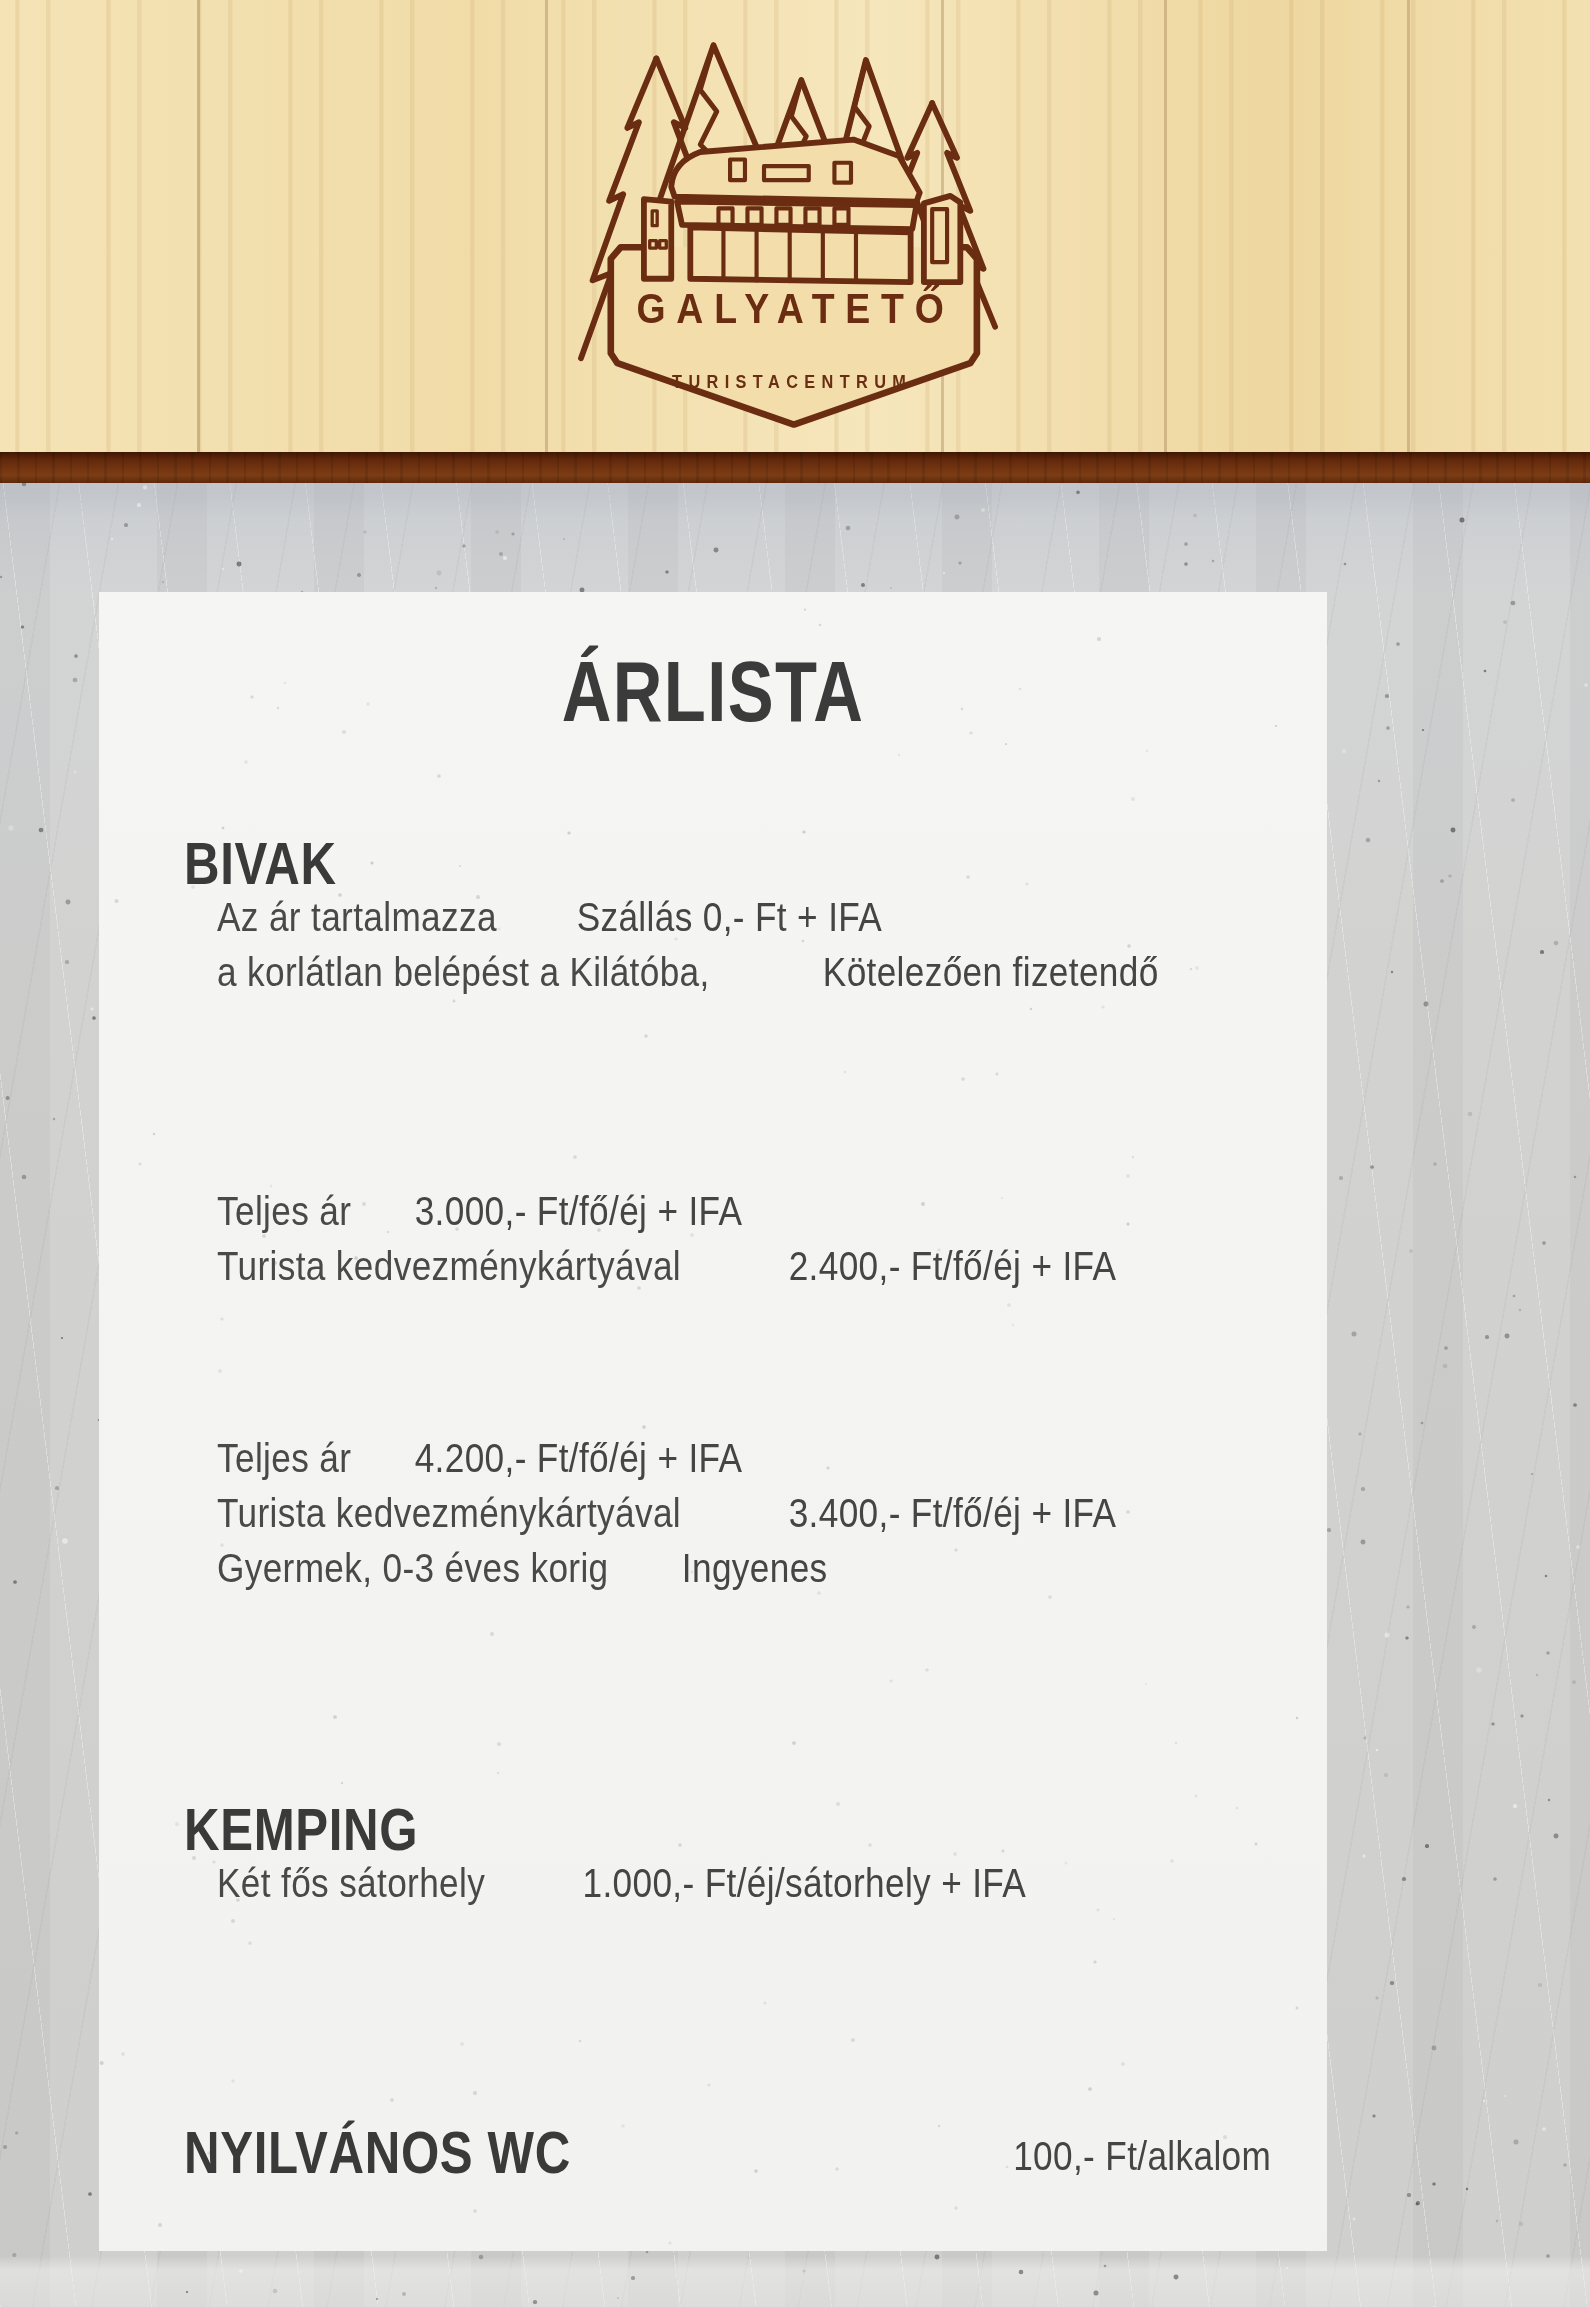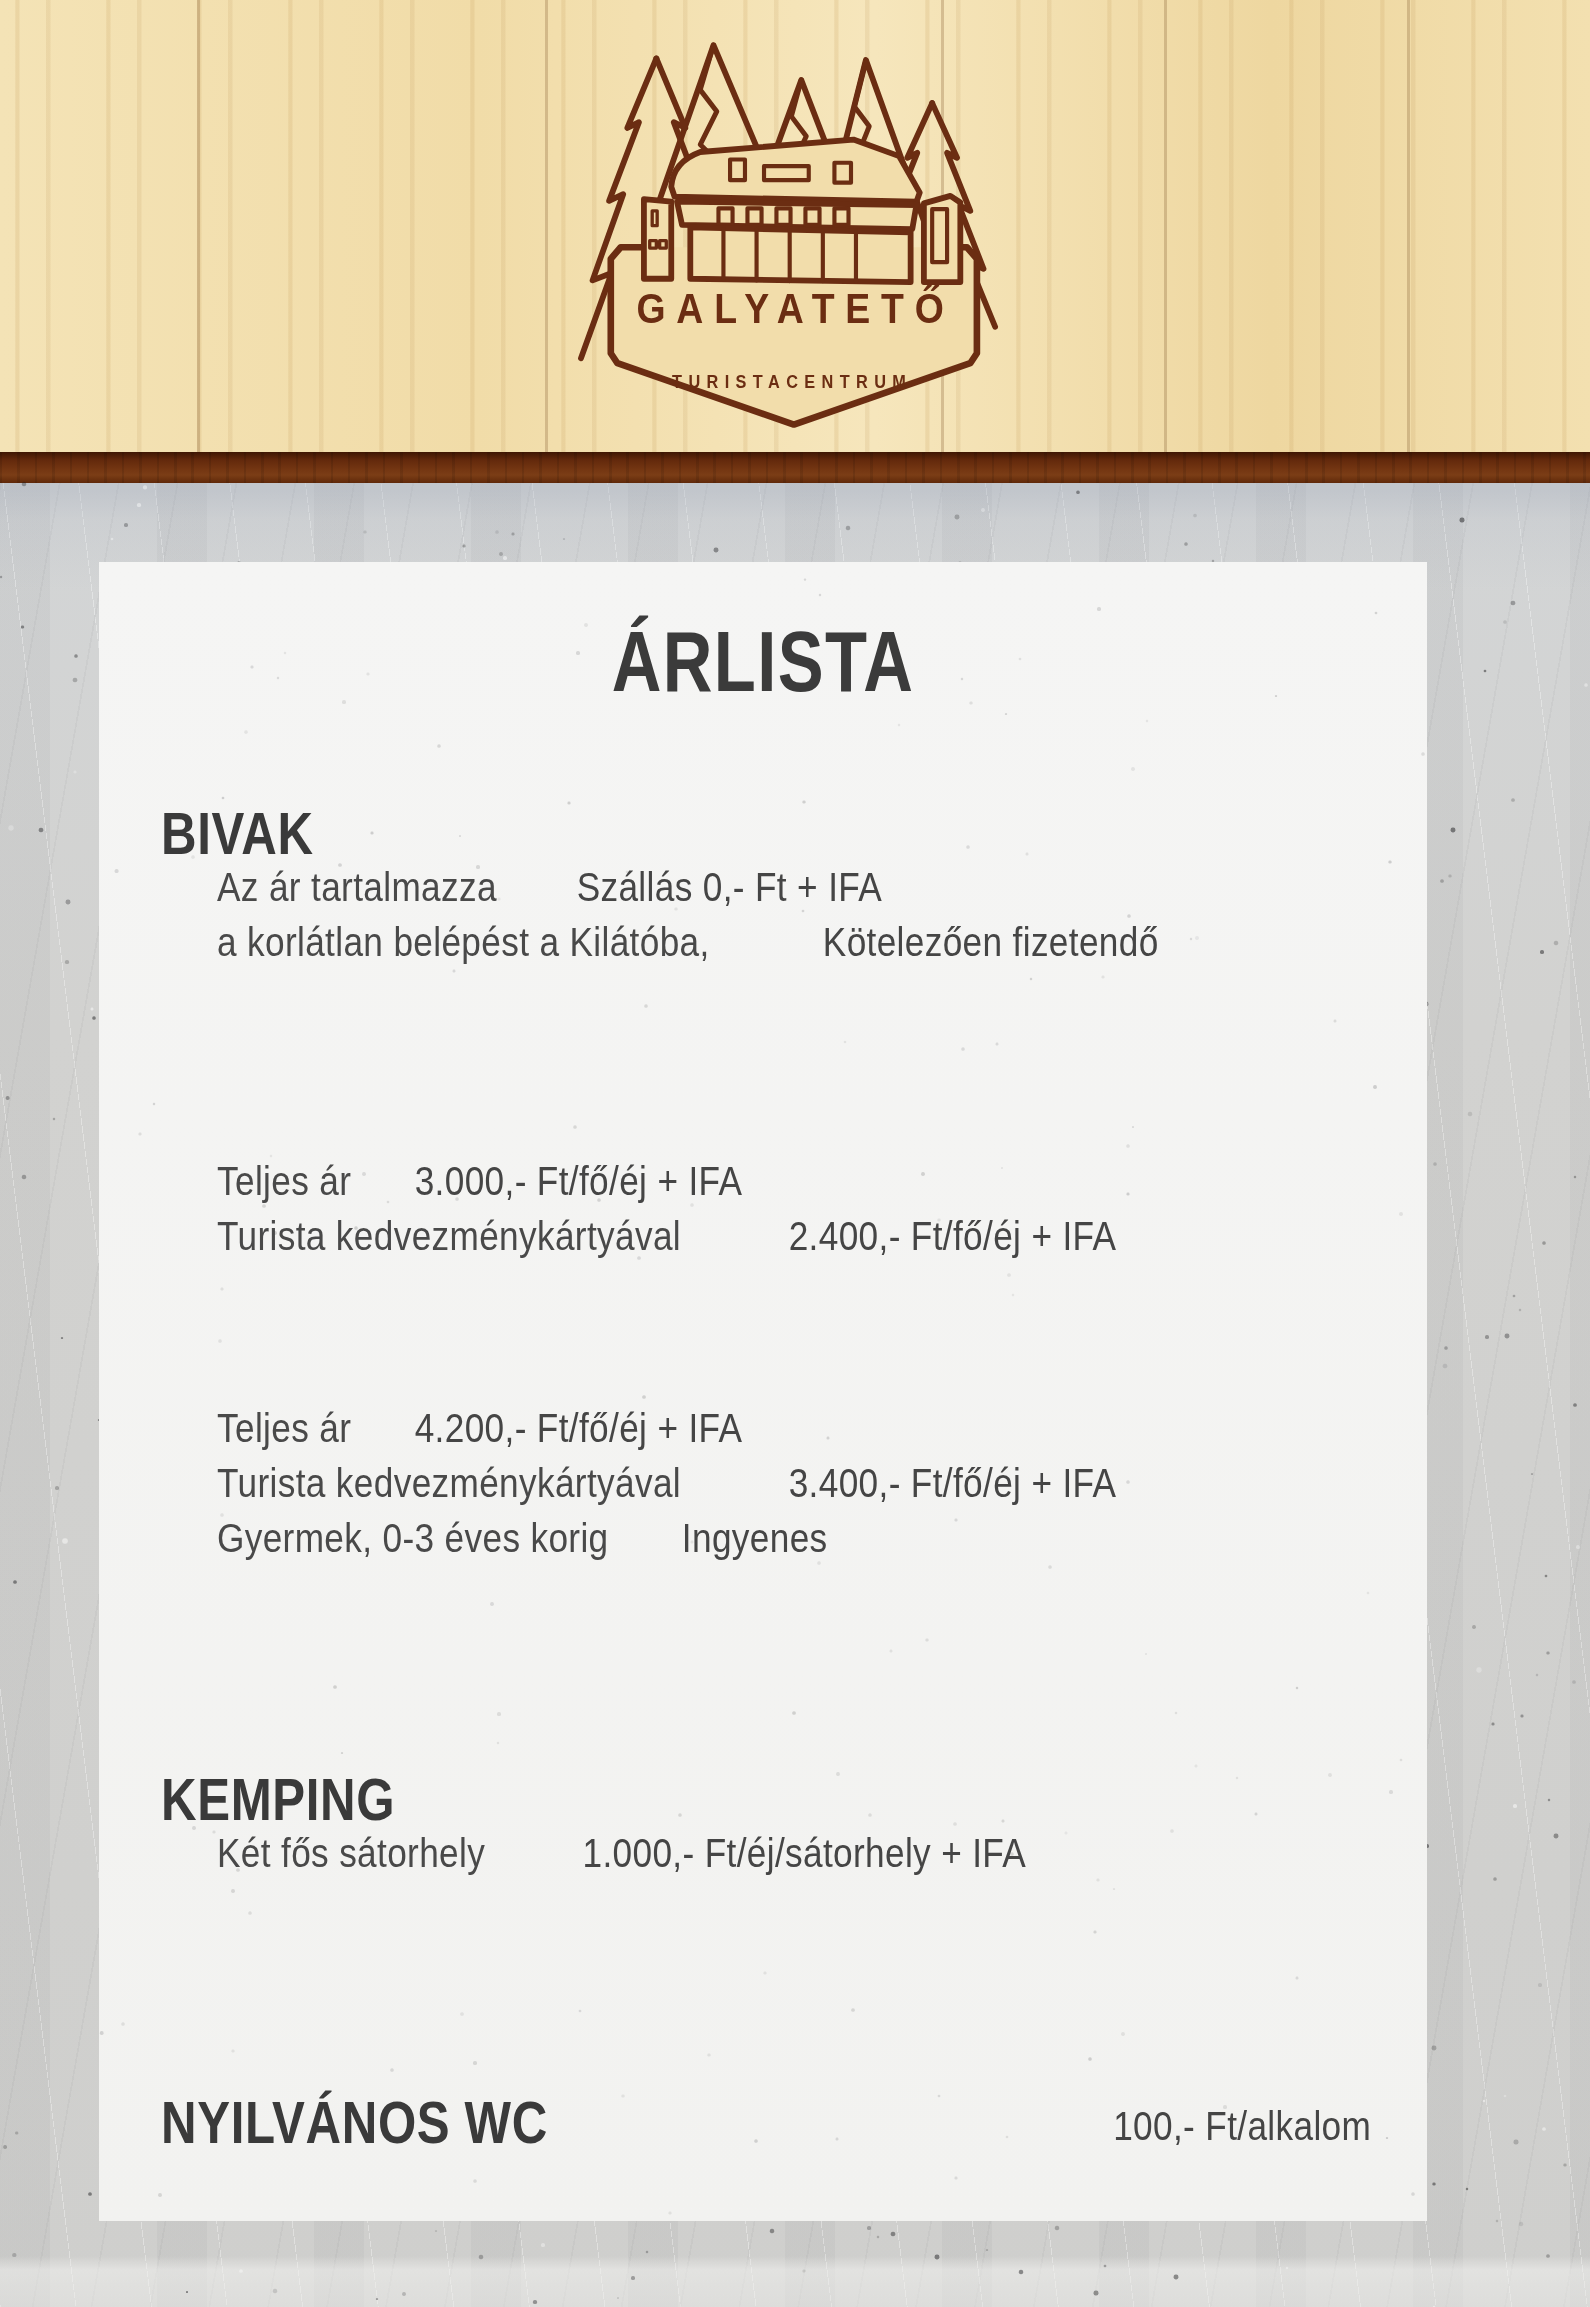--- a/index.html
+++ b/index.html
@@ -28,27 +28,27 @@
     background:
       linear-gradient(180deg, rgba(150,160,178,.28) 0 8.3px, rgba(150,160,178,.10) 37px, rgba(0,0,0,0) 108px),
       linear-gradient(180deg, rgba(0,0,0,0) 1773px, rgba(242,242,240,.55) 1787px, rgba(238,238,236,.45) 1824px),
       repeating-linear-gradient(100deg, rgba(90,90,95,.055) 0 1.7px, rgba(0,0,0,0) 1.7px 58px),
       repeating-linear-gradient(83deg, rgba(255,255,255,.35) 0 0.8px, rgba(0,0,0,0) 0.8px 75px),
       repeating-linear-gradient(90deg, rgba(118,120,124,.07) 0 50px, rgba(0,0,0,0) 50px 157px),
       linear-gradient(180deg,#d3d5d6 0,#d2d2d0 30%,#cfcfcd 100%);}
   .dotlayer{position:absolute;left:0;top:0;width:1.7px;height:1.7px;border-radius:50%;}
 
   
-  .card{position:absolute;left:99px;top:562px;width:1328px;height:1659px;
+  .card{position:absolute;left:99px;top:592px;width:1228px;height:1659px;
         background:linear-gradient(180deg,#f5f5f4,#f2f2f0);overflow:hidden;}
   .title{position:absolute;left:0;top:50px;width:100%;text-align:center;
          font-size:86px;font-weight:bold;color:#3b3b3b;letter-spacing:1.7px;
          transform:scaleX(.80);line-height:99px;margin:0;}
   .sec{position:absolute;left:62px;right:56px;}
-  .sec-head{height:63px;display:flex;justify-content:space-between;align-items:flex-start;}
+  .sec-head{height:63px;display:flex;justify-content:space-between;align-items:flex-start;margin-left:23px;}
   .h{font-size:60px;font-weight:bold;color:#3a3a3a;letter-spacing:0.8px;margin:0;
      line-height:63px;transform:scaleX(.82);transform-origin:left center;white-space:nowrap;}
   .rows{margin-left:56px;width:1218px;}
   .row{display:flex;align-items:baseline;height:55px;}
   .lbl{display:inline-block;font-size:40px;color:#494949;letter-spacing:0.4px;
        transform:scaleX(.88);transform-origin:left center;white-space:nowrap;}
   .val{display:inline-block;font-size:40px;color:#454545;letter-spacing:0.4px;
        transform:scaleX(.88);transform-origin:right center;white-space:nowrap;}
   .head-val{display:inline-block;font-size:40px;color:#454545;letter-spacing:0.4px;
        transform:translateY(13.3px) scaleX(.88);transform-origin:right center;white-space:nowrap;}

